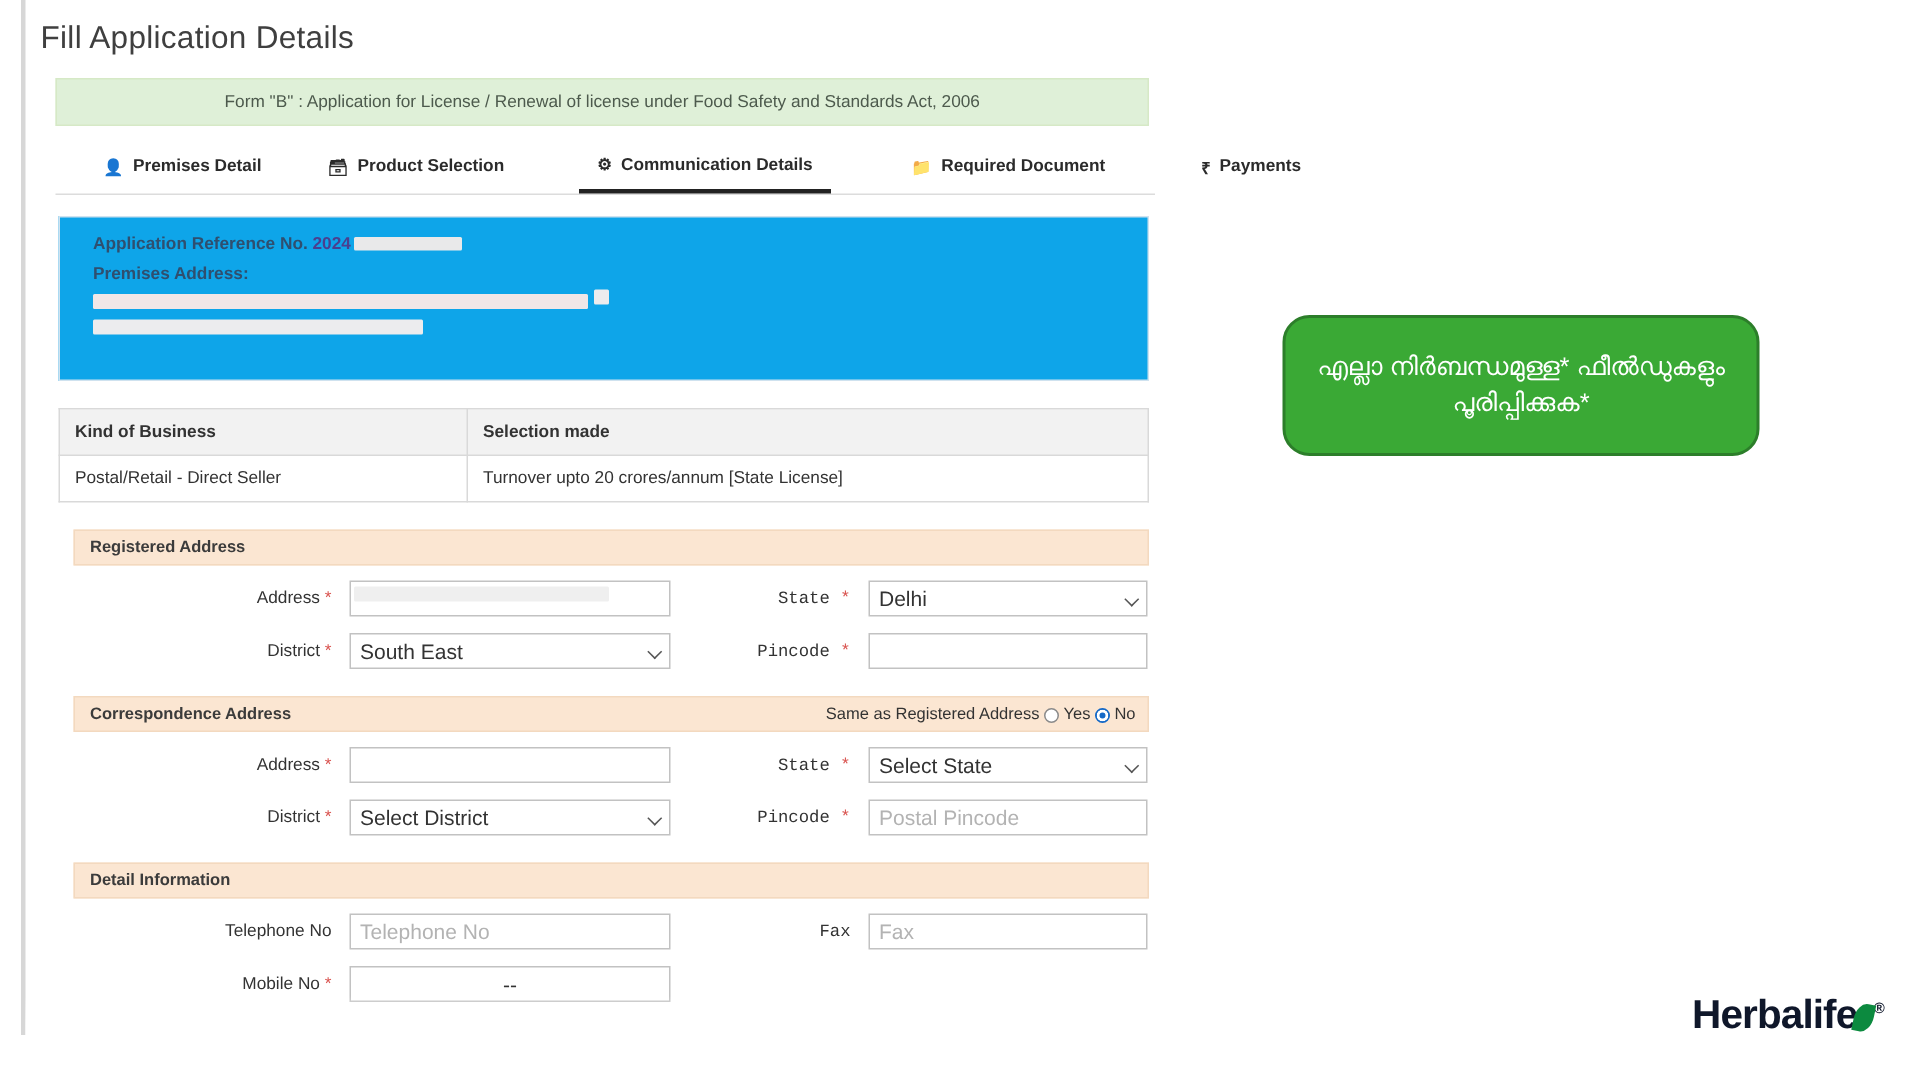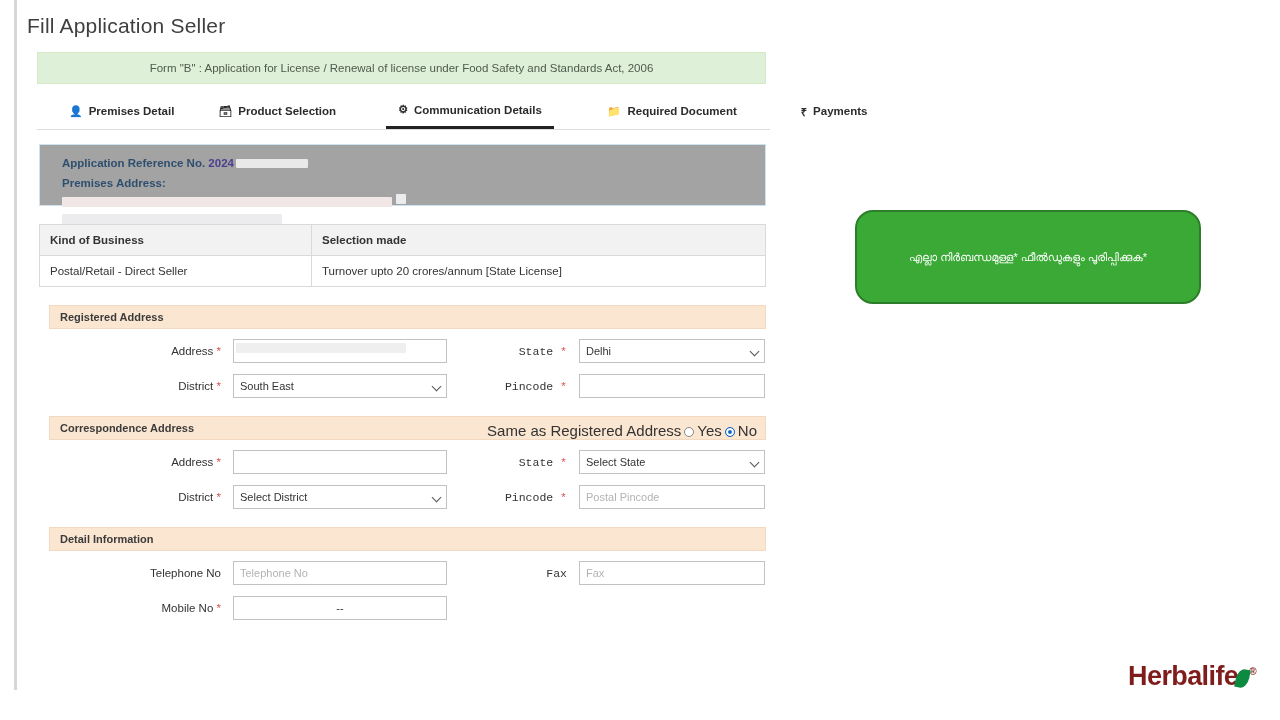--- a/index.html
+++ b/index.html
@@ -58,25 +58,25 @@
   .tab .ic { font-size: 11px; color:#2b2b2b; }
   .tab:nth-child(1) { margin-left: 20px; }
   .tab:nth-child(2) { margin-left: 20px; }
   .tab:nth-child(3) { margin-left: 38px; }
   .tab:nth-child(4) { margin-left: 42px; }
   .tab:nth-child(5) { margin-left: 40px; }
 
   
   .info-block {
     margin: 14px 20px 0 22px;
-    background: #a3a3a3;
+    background: #0ea5e9;
     border: 1px solid #cfe2ef;
     padding: 12px 14px 18px 22px;
     position: relative;
-    height: 62px;
+    height: 110px;
   }
   .info-line { font-size: 11.5px; color:#2f4f6f; font-weight:bold; }
   .info-line .val { color:#4a3f8f; }
   .redact {
     display:inline-block;
     height:9px; background:#e9e9ea;
     vertical-align: middle;
     border-radius:1px;
   }
   .redact.soft { background:#ececee; }
@@ -118,21 +118,21 @@
     color: #3b3b3b;
     font-size: 11px;
     font-weight: bold;
     padding: 6px 10px;
     position: relative;
     height: 24px;
     display:flex; align-items:center;
   }
   .same-as {
     position:absolute; right: 8px; top:5px;
-    font-size:15px; font-weight:normal; color:#333;
+    font-size:11px; font-weight:normal; color:#333;
     display:flex; align-items:center; gap:3px;
   }
   .radio {
     width:10px; height:10px; border-radius:50%;
     border:1px solid #8a8a8a; background:#fff;
     display:inline-block; position:relative; top:1px;
   }
   .radio.on { border-color:#1569c7; background:#1569c7; box-shadow: inset 0 0 0 2px #fff; }
 
   
@@ -147,21 +147,21 @@
     padding-right: 12px;
   }
   .fcol.left .flabel { width: 184px; }
   .fcol.right .flabel { width: 132px; font-family: Liberation Mono, monospace; }
   .req { color:#d9534f; }
 
   input.ctl, select.ctl, .ctl {
     height: 24px;
     border: 1px solid #c2c2c2;
     background:#fff;
-    font-size: 11px;
+    font-size: 14px;
     color:#333;
     padding: 2px 6px;
     font-family: "Liberation Sans", sans-serif;
     outline: none;
   }
   .w185 { width: 214px; }
   .w186 { width: 186px; }
   select.ctl { appearance: none; -webkit-appearance:none; padding-right:18px; background-image:none; }
   .selwrap { position: relative; display:inline-block; }
   .selwrap::after {
@@ -183,60 +183,60 @@
   }
   .bottom-fade {
     position:absolute; left:0; right:0; bottom:0; height:26px;
     background: linear-gradient(to bottom, rgba(255,255,255,0), #fff 78%);
   }
 
   
   .callout {
     position:absolute;
     left: 855px; top: 210px;
-    width: 346px; height: 94px;
+    width: 318px; height: 94px;
     background: #3aa935;
     border: 2px solid #2c7e2a;
     border-radius: 18px;
     color:#fff;
     display:flex; align-items:center; justify-content:center;
     text-align:center;
-    font-size: 11px;
+    font-size: 17px;
     line-height: 24px;
     padding: 6px 14px;
   }
 
   
   .logo {
     position:absolute;
     right: 24px; bottom: 28px;
     font-size: 27px;
     font-weight: bold;
-    color: #7f1d1d;
+    color: #0f172a;
     letter-spacing: -0.6px;
     font-family: "Liberation Sans", sans-serif;
   }
   .logo .reg { font-size: 10px; vertical-align: super; }
   .leaf {
     display:inline-block;
     width: 13px; height: 19px;
     background: #0c8a3f;
     border-radius: 60% 0 60% 0;
     transform: rotate(12deg);
     position: relative;
     top: 3px;
     margin-left: -2px;
   }
 </style>
 </head>
 <body>
 
 <div class="form-panel">
 
-  <div class="page-title">Fill Application Seller</div>
+  <div class="page-title">Fill Application Details</div>
 
   <div class="form-band">Form "B" : Application for License / Renewal of license under Food Safety and Standards Act, 2006</div>
 
   <div class="tabs">
     <div class="tab">
       <span class="ic">👤</span>
       <span>Premises Detail</span>
     </div>
     <div class="tab">
       <span class="ic">🗃</span>

